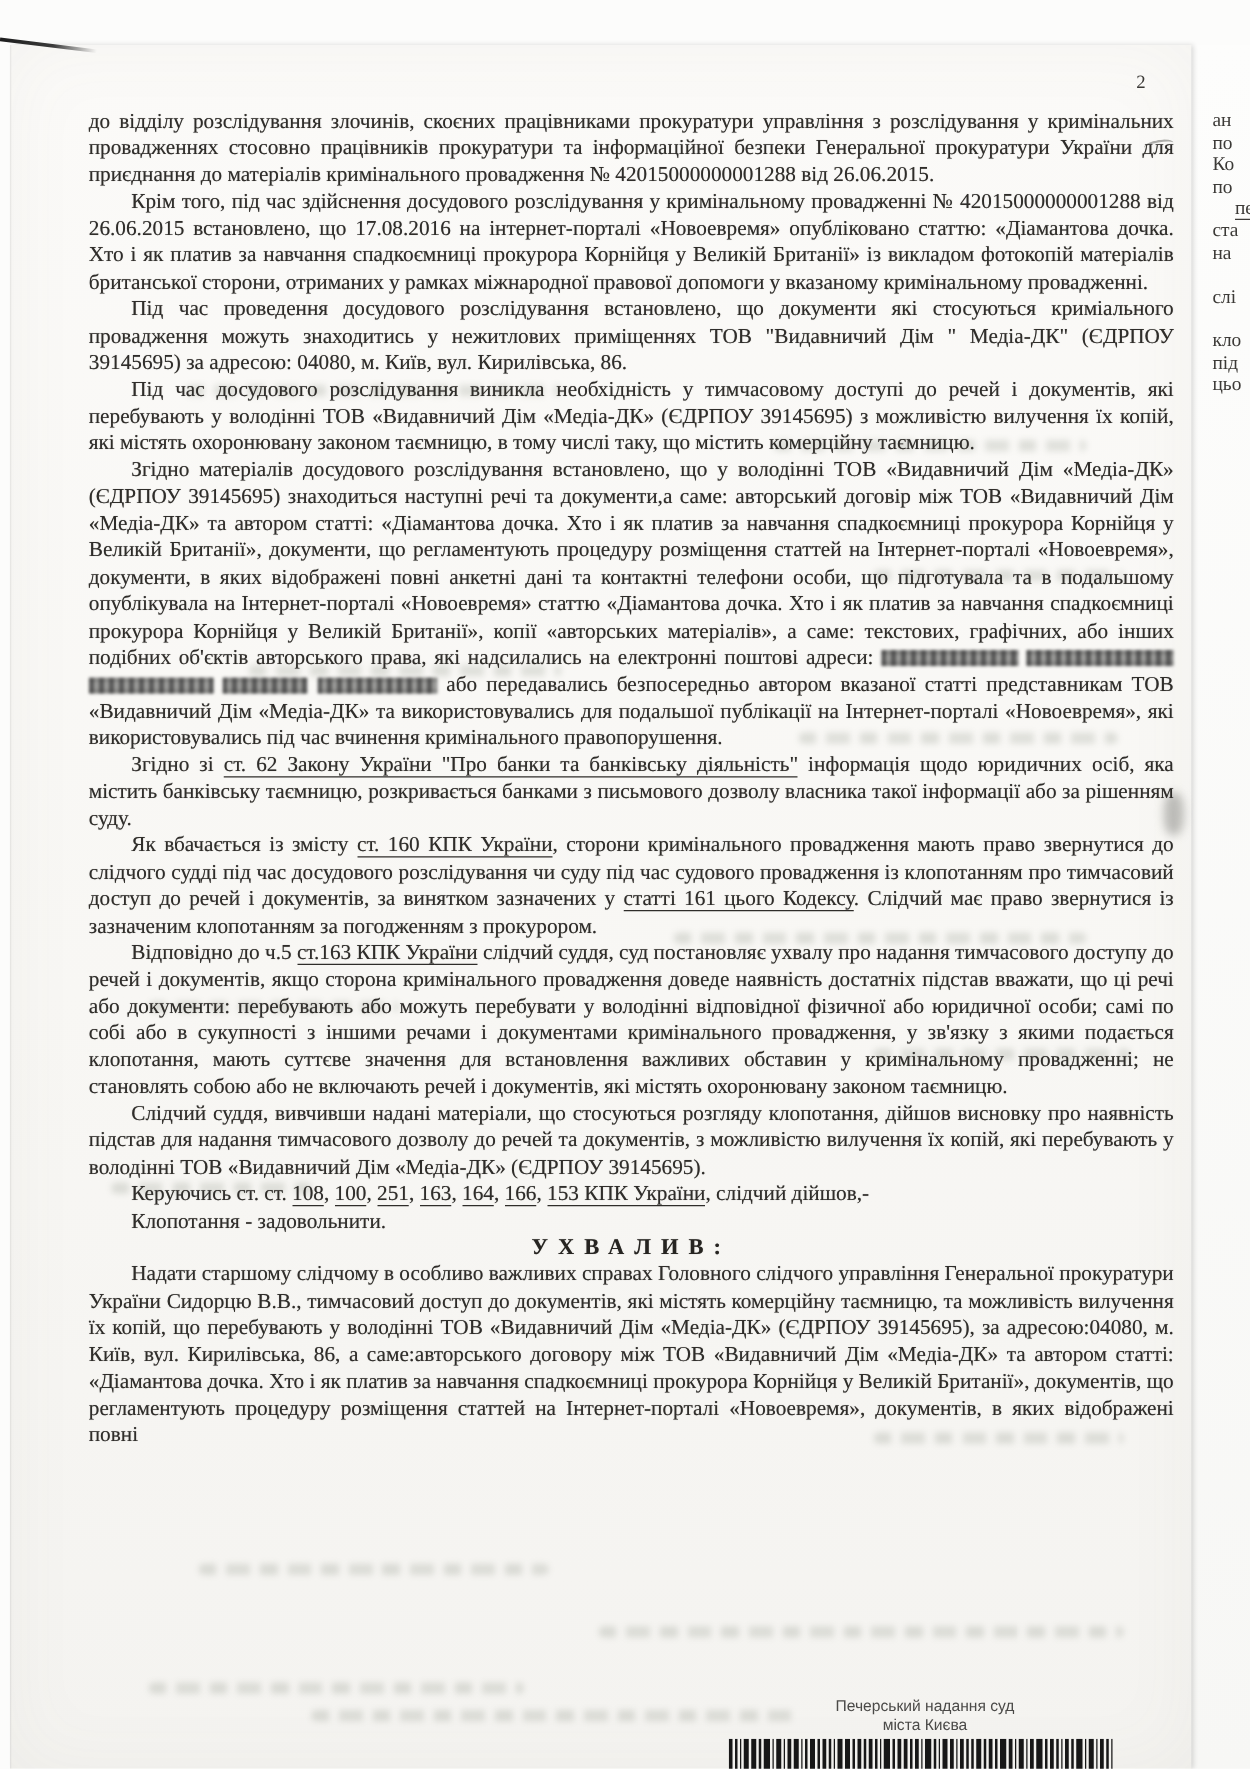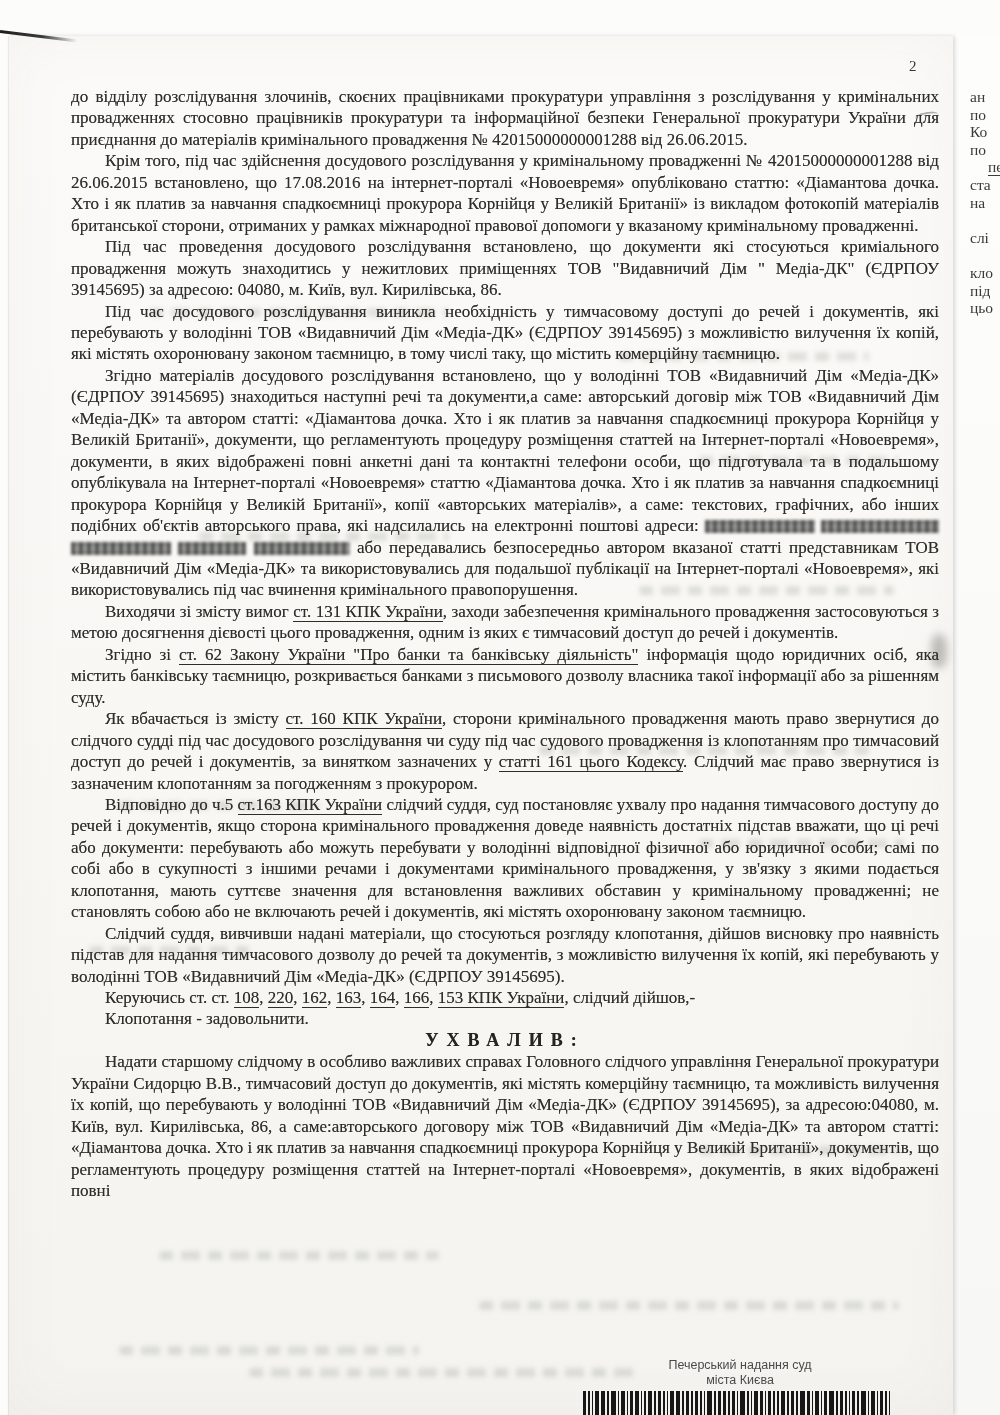--- a/index.html
+++ b/index.html
@@ -124,26 +124,25 @@
     <div class="bleed" style="left:470px;top:1265px;width:420px;"></div>
     <div class="bleed" style="left:110px;top:1310px;width:300px;"></div>
     <div class="bleed" style="left:240px;top:1332px;width:390px;"></div>
 
     <div class="textblock" id="paragraphs">
         <p class="para noindent"><span>до відділу розслідування злочинів, скоєних працівниками прокуратури управління з розслідування у кримінальних провадженнях стосовно працівників прокуратури та інформаційної безпеки Генеральної прокуратури України для приєднання до матеріалів кримінального провадження № 42015000000001288 від 26.06.2015.</span></p>
         <p class="para indent"><span>Крім того, під час здійснення досудового розслідування у кримінальному провадженні № 42015000000001288 від 26.06.2015 встановлено, що 17.08.2016 на інтернет-порталі «Новоевремя» опубліковано статтю: «Діамантова дочка. Хто і як платив за навчання спадкоємниці прокурора Корнійця у Великій Британії» із викладом фотокопій матеріалів британської сторони, отриманих у рамках міжнародної правової допомоги у вказаному кримінальному провадженні.</span></p>
         <p class="para indent"><span>Під час проведення досудового розслідування встановлено, що документи які стосуються криміального провадження можуть знаходитись у нежитлових приміщеннях ТОВ "Видавничий Дім " Медіа-ДК" (ЄДРПОУ 39145695) за адресою: 04080, м. Київ, вул. Кирилівська, 86.</span></p>
         <p class="para indent"><span>Під час досудового розслідування виникла необхідність у тимчасовому доступі до речей і документів, які перебувають у володінні ТОВ «Видавничий Дім «Медіа-ДК» (ЄДРПОУ 39145695) з можливістю вилучення їх копій, які містять охоронювану законом таємницю, в тому числі таку, що містить комерційну таємницю.</span></p>
         <p class="para indent"><span>Згідно матеріалів досудового розслідування встановлено, що у володінні ТОВ «Видавничий Дім «Медіа-ДК» (ЄДРПОУ 39145695) знаходиться наступні речі та документи,а саме: авторський договір між ТОВ «Видавничий Дім «Медіа-ДК» та автором статті: «Діамантова дочка. Хто і як платив за навчання спадкоємниці прокурора Корнійця у Великій Британії», документи, що регламентують процедуру розміщення статтей на Інтернет-порталі «Новоевремя», документи, в яких відображені повні анкетні дані та контактні телефони особи, що підготувала та в подальшому опублікувала на Інтернет-порталі «Новоевремя» статтю «Діамантова дочка. Хто і як платив за навчання спадкоємниці прокурора Корнійця у Великій Британії»,  копії «авторських матеріалів», а саме: текстових, графічних, або інших подібних об'єктів авторського права, які надсилались на електронні поштові адреси: </span><span class="redact" style="width: 110px;"></span><span> </span><span class="redact" style="width: 118px;"></span><span> </span><span class="redact" style="width: 100px;"></span><span> </span><span class="redact" style="width: 68px;"></span><span> </span><span class="redact" style="width: 96px;"></span><span> або передавались безпосередньо автором вказаної статті представникам ТОВ «Видавничий Дім «Медіа-ДК» та використовувались для подальшої публікації на Інтернет-порталі «Новоевремя»,  які використовувались під час вчинення кримінального правопорушення.</span></p>
-        <p class="para indent"><span>Виходячи зі змісту вимог </span><span class="u">ст. 131 КПК України</span><span>, заходи забезпечення кримінального провадження застосовуються з метою досягнення дієвості цього провадження, одним із яких є тимчасовий доступ до речей і документів.</span></p>
         <p class="para indent"><span>Згідно зі </span><span class="u">ст. 62 Закону України "Про банки та банківську діяльність"</span><span> інформація щодо юридичних осіб, яка містить банківську таємницю, розкривається банками з письмового дозволу власника такої інформації або за рішенням суду.</span></p>
         <p class="para indent"><span>Як вбачається із змісту </span><span class="u">ст. 160 КПК України</span><span>, сторони кримінального провадження мають право звернутися до слідчого судді під час досудового розслідування чи суду під час судового провадження із клопотанням про тимчасовий доступ до речей і документів, за винятком зазначених у </span><span class="u">статті 161 цього Кодексу</span><span>. Слідчий має право звернутися із зазначеним клопотанням за погодженням з прокурором.</span></p>
         <p class="para indent"><span>Відповідно до ч.5 </span><span class="u">ст.163 КПК України</span><span> слідчий суддя, суд постановляє ухвалу про надання тимчасового доступу до речей і документів, якщо сторона кримінального провадження доведе наявність достатніх підстав вважати, що ці речі або документи: перебувають або можуть перебувати у володінні відповідної фізичної або юридичної особи; самі по собі або в сукупності з іншими речами і документами кримінального провадження, у зв'язку з якими подається клопотання, мають суттєве значення для встановлення важливих обставин у кримінальному провадженні; не становлять собою або не включають речей і документів, які містять охоронювану законом таємницю.</span></p>
         <p class="para indent"><span>Слідчий суддя, вивчивши надані матеріали, що стосуються розгляду клопотання, дійшов висновку про наявність підстав для надання тимчасового дозволу до речей та документів, з можливістю вилучення їх копій, які перебувають у володінні ТОВ «Видавничий Дім «Медіа-ДК» (ЄДРПОУ 39145695).</span></p>
-        <p class="para indent"><span>Керуючись ст. ст. </span><span class="u">108</span><span>, </span><span class="u">220</span><span>, </span><span class="u">162</span><span>, </span><span class="u">163</span><span>, </span><span class="u">164</span><span>, </span><span class="u">166</span><span>, </span><span class="u">153 КПК України</span><span>, слідчий дійшов,-</span></p>
+        <p class="para indent"><span>Керуючись ст. ст. </span><span class="u">108</span><span>, </span><span class="u">100</span><span>, </span><span class="u">251</span><span>, </span><span class="u">163</span><span>, </span><span class="u">164</span><span>, </span><span class="u">166</span><span>, </span><span class="u">153 КПК України</span><span>, слідчий дійшов,-</span></p>
         <p class="para indent"><span>Клопотання - задовольнити.</span></p>
         <p class="para heading"><span>УХВАЛИВ:</span></p>
         <p class="para indent"><span>Надати старшому слідчому в особливо важливих справах Головного слідчого управління Генеральної прокуратури України  Сидорцю В.В., тимчасовий доступ до документів, які містять комерційну таємницю, та можливість вилучення їх  копій, що перебувають у володінні ТОВ «Видавничий Дім «Медіа-ДК» (ЄДРПОУ 39145695), за адресою:04080, м. Київ, вул. Кирилівська, 86, а саме:авторського договору між ТОВ «Видавничий Дім «Медіа-ДК» та автором статті: «Діамантова дочка. Хто і як платив за навчання спадкоємниці прокурора Корнійця у Великій Британії», документів, що регламентують процедуру розміщення статтей на Інтернет-порталі «Новоевремя», документів, в яких відображені повні</span></p>
       </div>
 
     <div class="footer">
       <div>Печерський надання суд</div>
       <div>міста Києва</div>
       <div class="barcode" id="barcode">
           <div class="bar" style="width: 3.2px;"></div>

